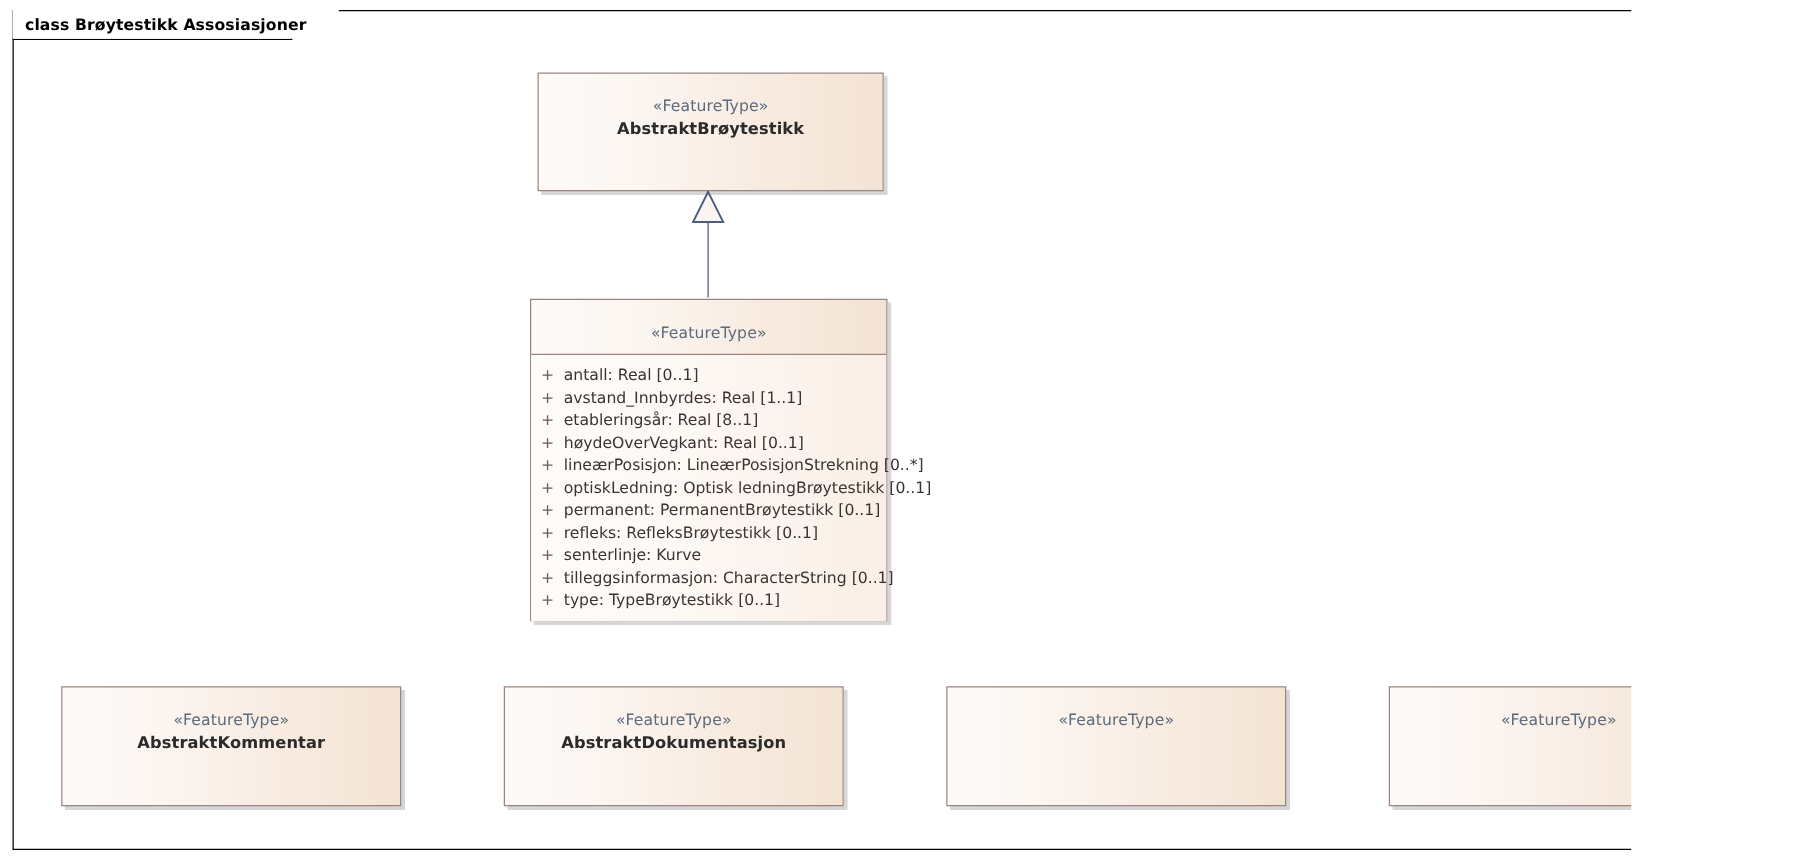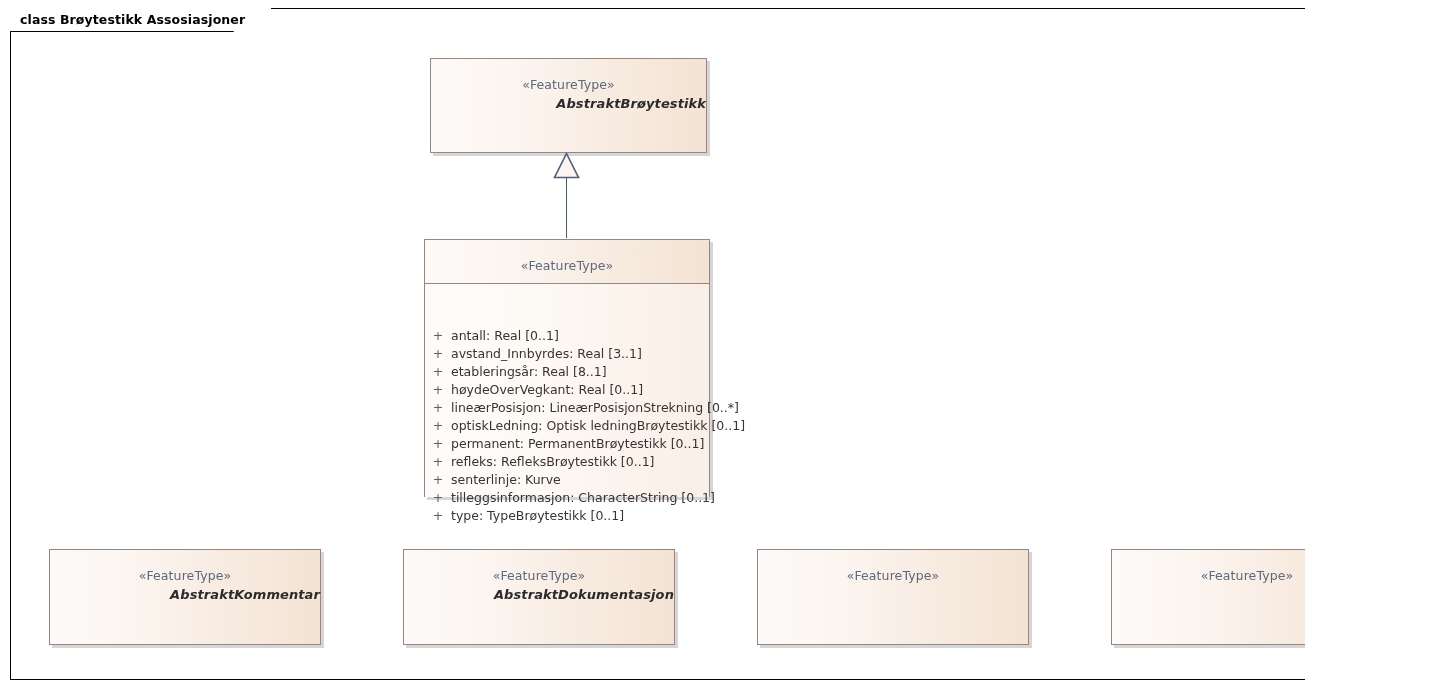--- a/index.html
+++ b/index.html
@@ -86,23 +86,21 @@
     letter-spacing: 0.1px;
   }
   .cls-name {
     display: block;
     font-size: 13px;
     color: #2b2b2b;
     letter-spacing: 0.1px;
     margin-top: 1px;
   }
   .cls-name.abstract {
-    font-style: italic;
     font-weight: bold;
-    text-align: right;
   }
   .cls-name.concrete {
     font-style: normal;
     font-weight: bold;
   }
 
   
   .uml-attrs {
     box-sizing: border-box;
     padding: 7px 0 8px 0;
@@ -118,21 +116,20 @@
     white-space: nowrap;
   }
   .attr-vis {
     width: 26px;
     flex: 0 0 26px;
     text-align: center;
     color: #6b5a52;
   }
   .attr-text {
     flex: 1 1 auto;
-    margin-top: 36px;
   }
 
   
   .gen-line {
     position: absolute;
     width: 1px;
     background: #4d5d80;
   }
   .gen-arrow {
     position: absolute;
@@ -173,21 +170,21 @@
     <div class="uml-header">
       <span class="stereotype">«FeatureType»</span>
     </div>
     <div class="uml-attrs">
       <div class="attr-row">
         <span class="attr-vis">+</span>
         <span class="attr-text">antall: Real [0..1]</span>
       </div>
       <div class="attr-row">
         <span class="attr-vis">+</span>
-        <span class="attr-text">avstand_Innbyrdes: Real [3..1]</span>
+        <span class="attr-text">avstand_Innbyrdes: Real [1..1]</span>
       </div>
       <div class="attr-row">
         <span class="attr-vis">+</span>
         <span class="attr-text">etableringsår: Real [8..1]</span>
       </div>
       <div class="attr-row">
         <span class="attr-vis">+</span>
         <span class="attr-text">høydeOverVegkant: Real [0..1]</span>
       </div>
       <div class="attr-row">

